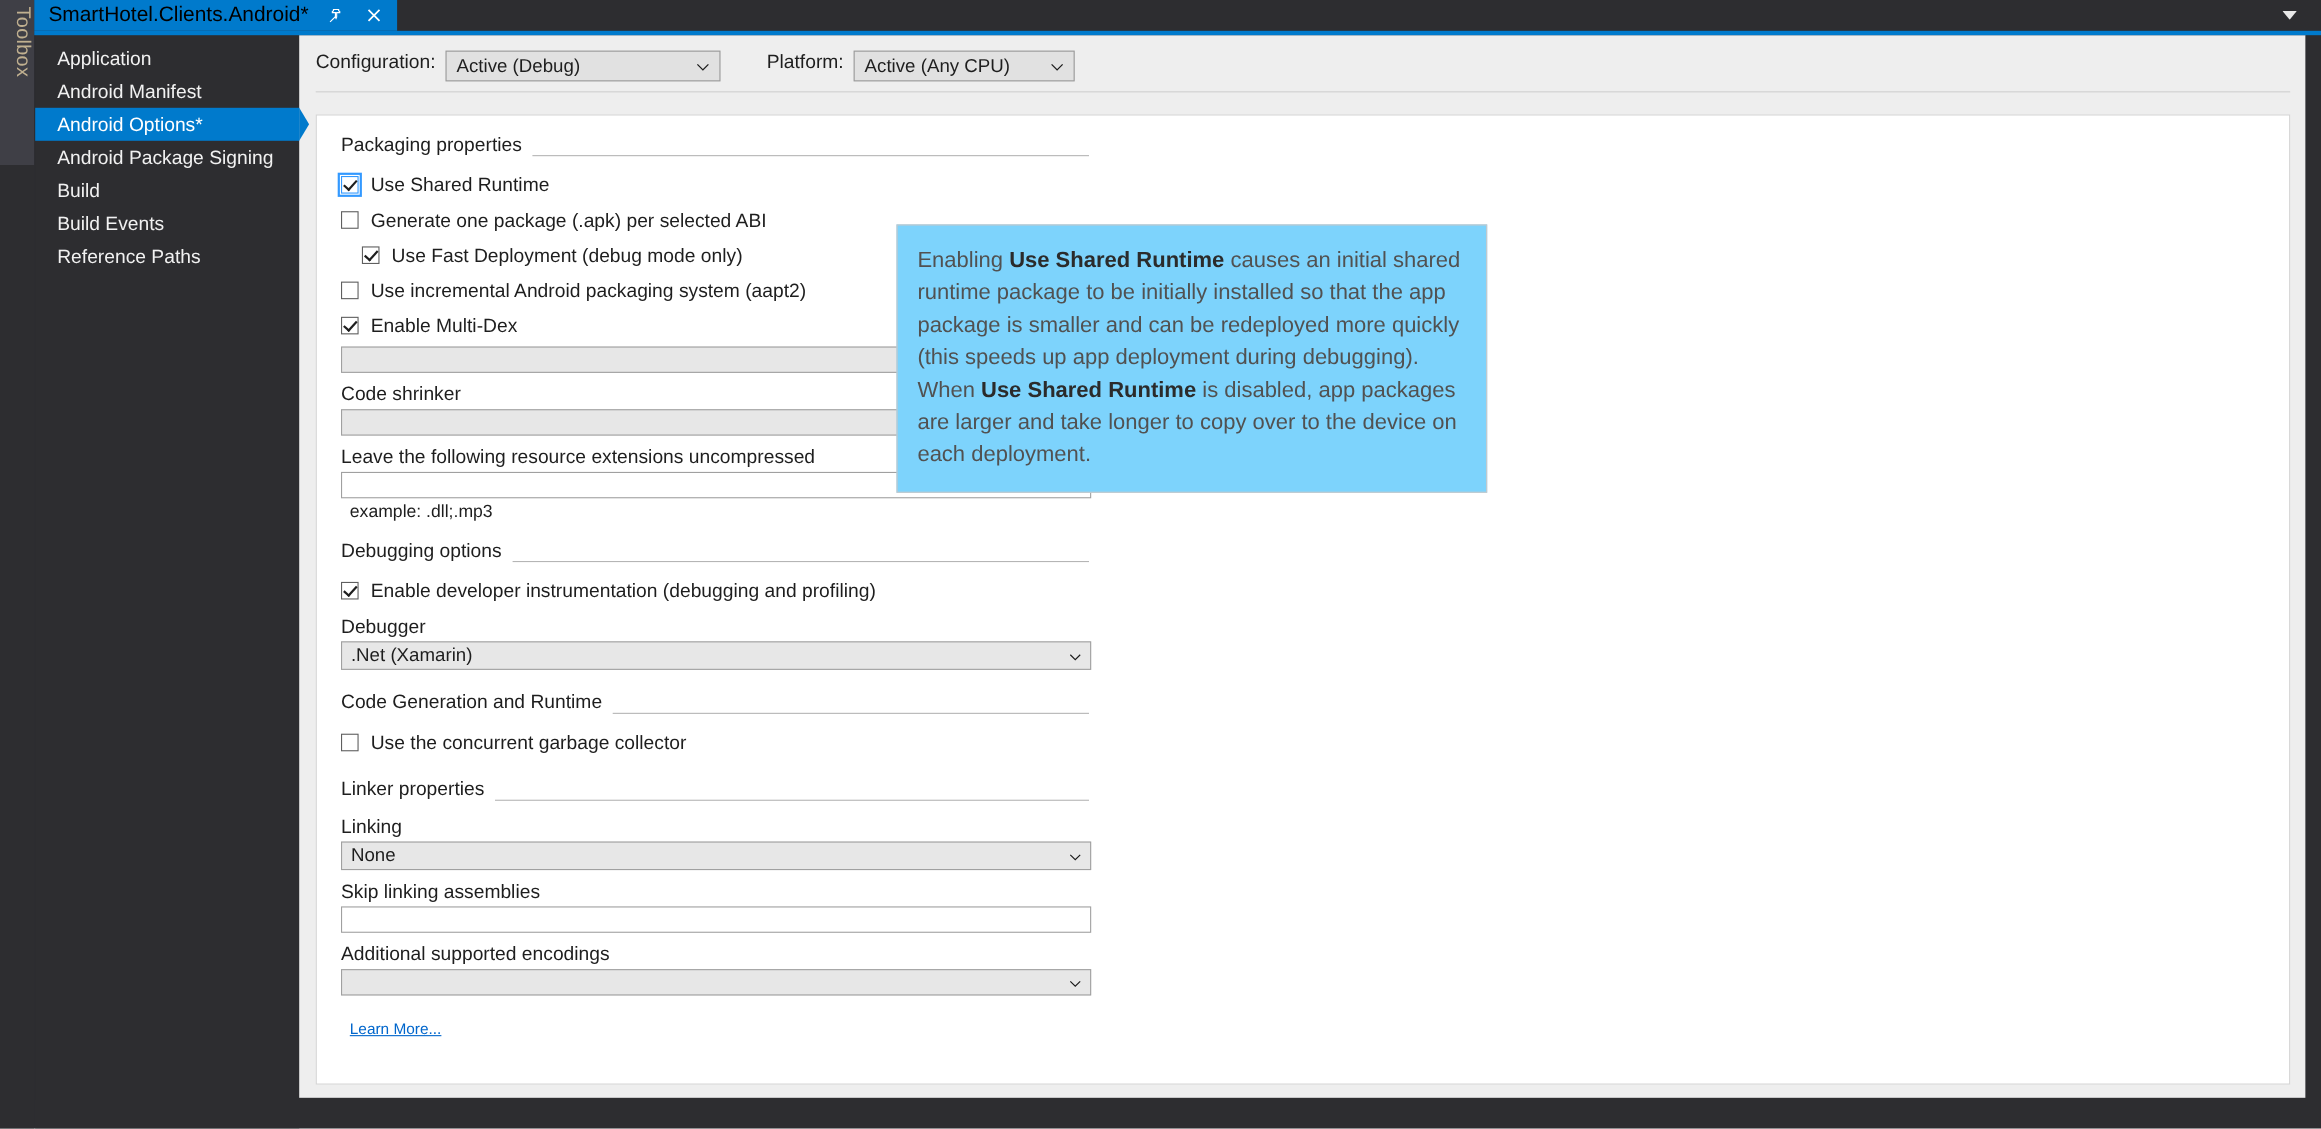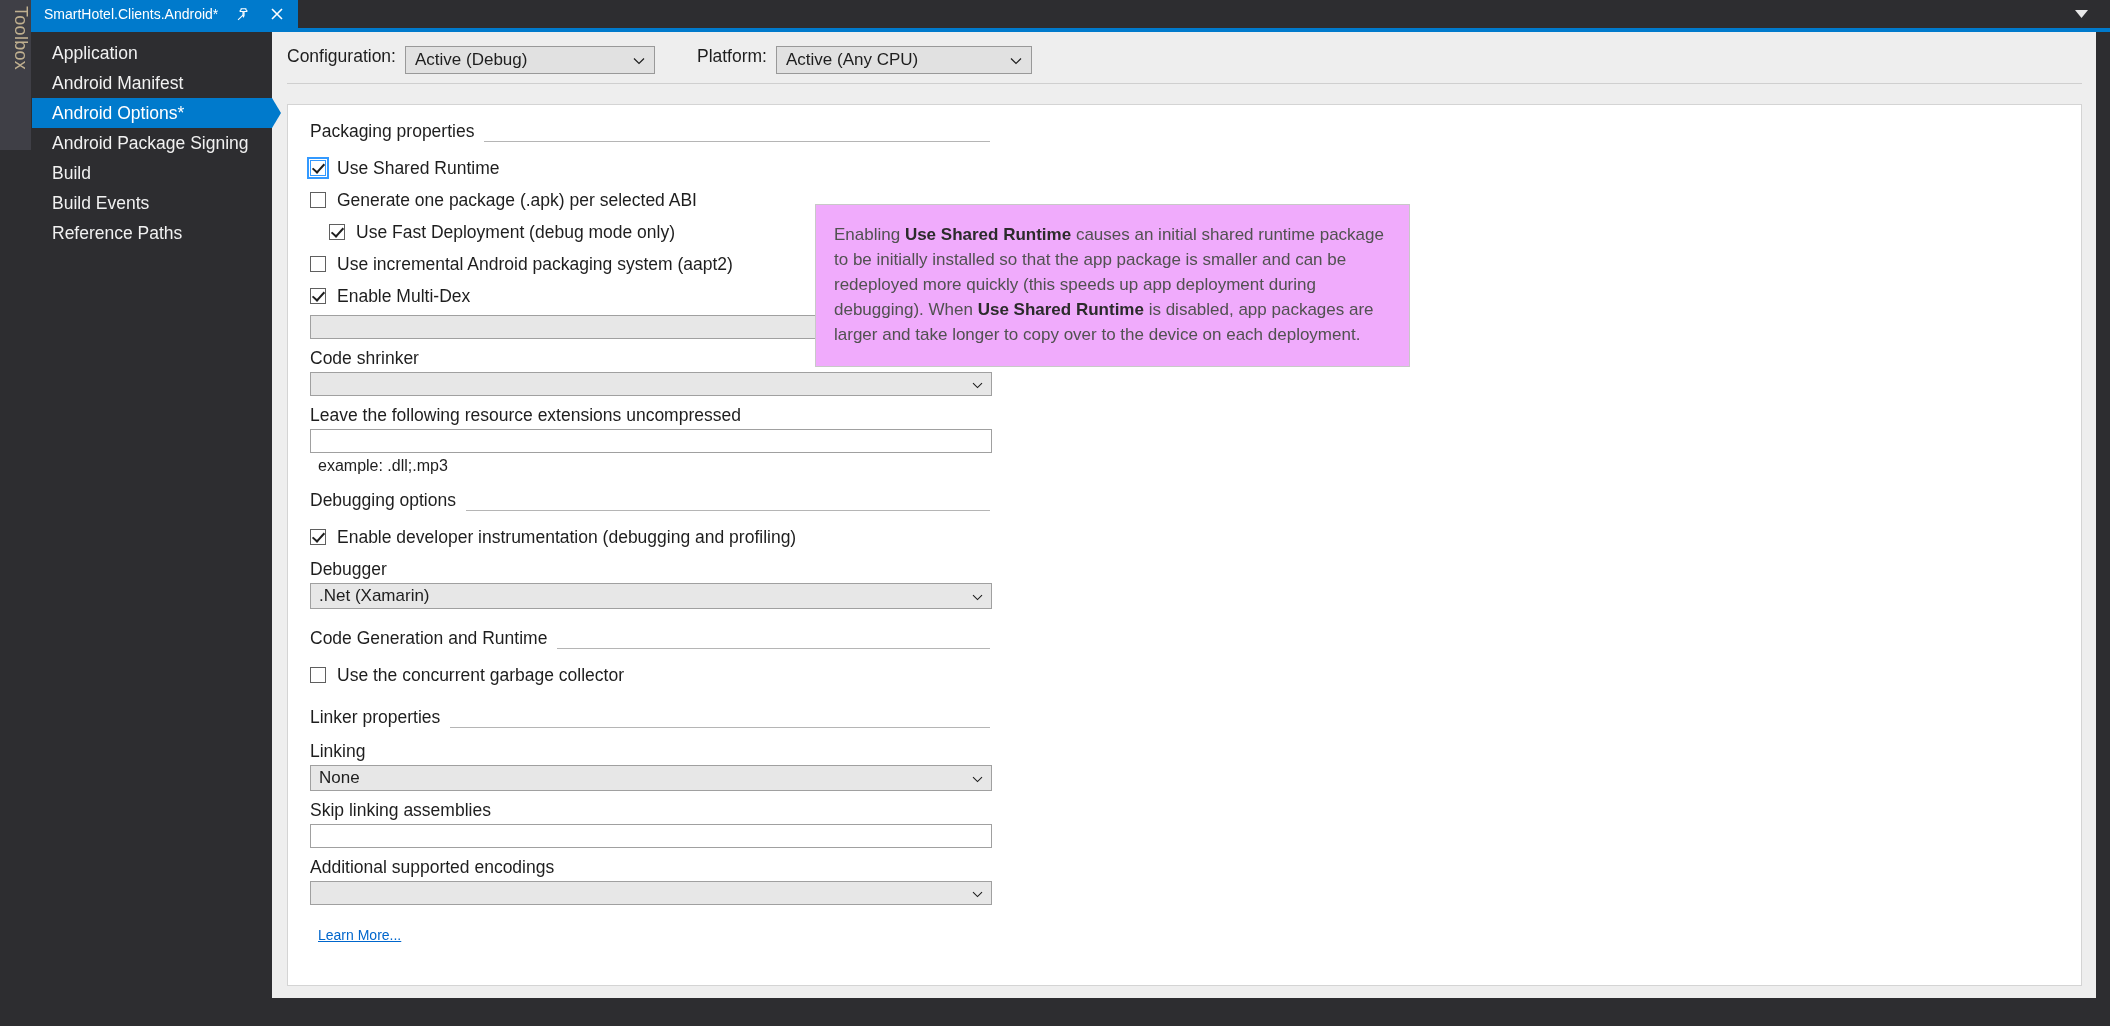--- a/index.html
+++ b/index.html
@@ -75,22 +75,22 @@
     top: 0;
     height: 28px;
     background: #007acc;
     display: flex;
     align-items: center;
     padding: 0 12px 0 13px;
     box-sizing: border-box;
     gap: 16px;
   }
   #doc-tab-title {
-    color: #ffffff;
-    font-size: 14px;
+    color: #000000;
+    font-size: 19px;
     white-space: nowrap;
     line-height: 28px;
   }
   .tab-icon {
     color: #ffffff;
     font-size: 17px;
     line-height: 1;
     display: inline-flex;
     align-items: center;
     justify-content: center;
@@ -196,21 +196,21 @@
     box-sizing: border-box;
     display: flex;
     align-items: center;
     font-size: 17px;
     color: #1e1e1e;
     padding-left: 9px;
     cursor: default;
     user-select: none;
   }
   #cfg-configuration { width: 250px; margin-right: 42px; }
-  #cfg-platform { width: 256px; }
+  #cfg-platform { width: 201px; }
   .cfg-select .chev {
     position: absolute;
     right: 9px;
     top: 50%;
     transform: translateY(-50%);
     display: block;
   }
 
   
   #config-sep {
@@ -355,26 +355,26 @@
     color: #0066cc;
     text-decoration: underline;
     cursor: pointer;
   }
 
   
   #tooltip {
     position: absolute;
     left: 544px;
     top: 172px;
-    width: 595px;
-    background: #f0abfc;
+    width: 537px;
+    background: #7dd3fc;
     border: 1px solid #c8c8c8;
     box-sizing: border-box;
     padding: 18px 20px 18px 18px;
-    font-size: 17px;
+    font-size: 20px;
     line-height: 1.47;
     color: #515151;
     z-index: 20;
   }
   #tooltip b { color: #2b2b2b; font-weight: bold; }
 
   
   #bottom-strip {
     position: absolute;
     left: 0;

